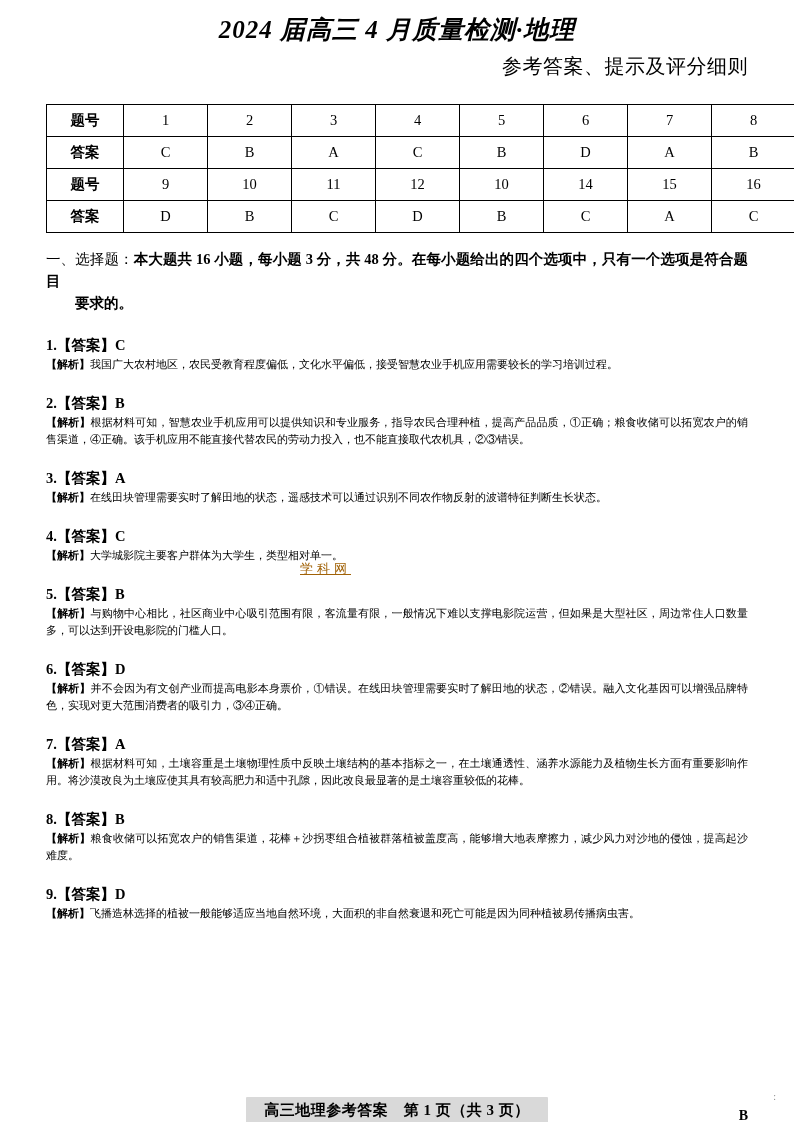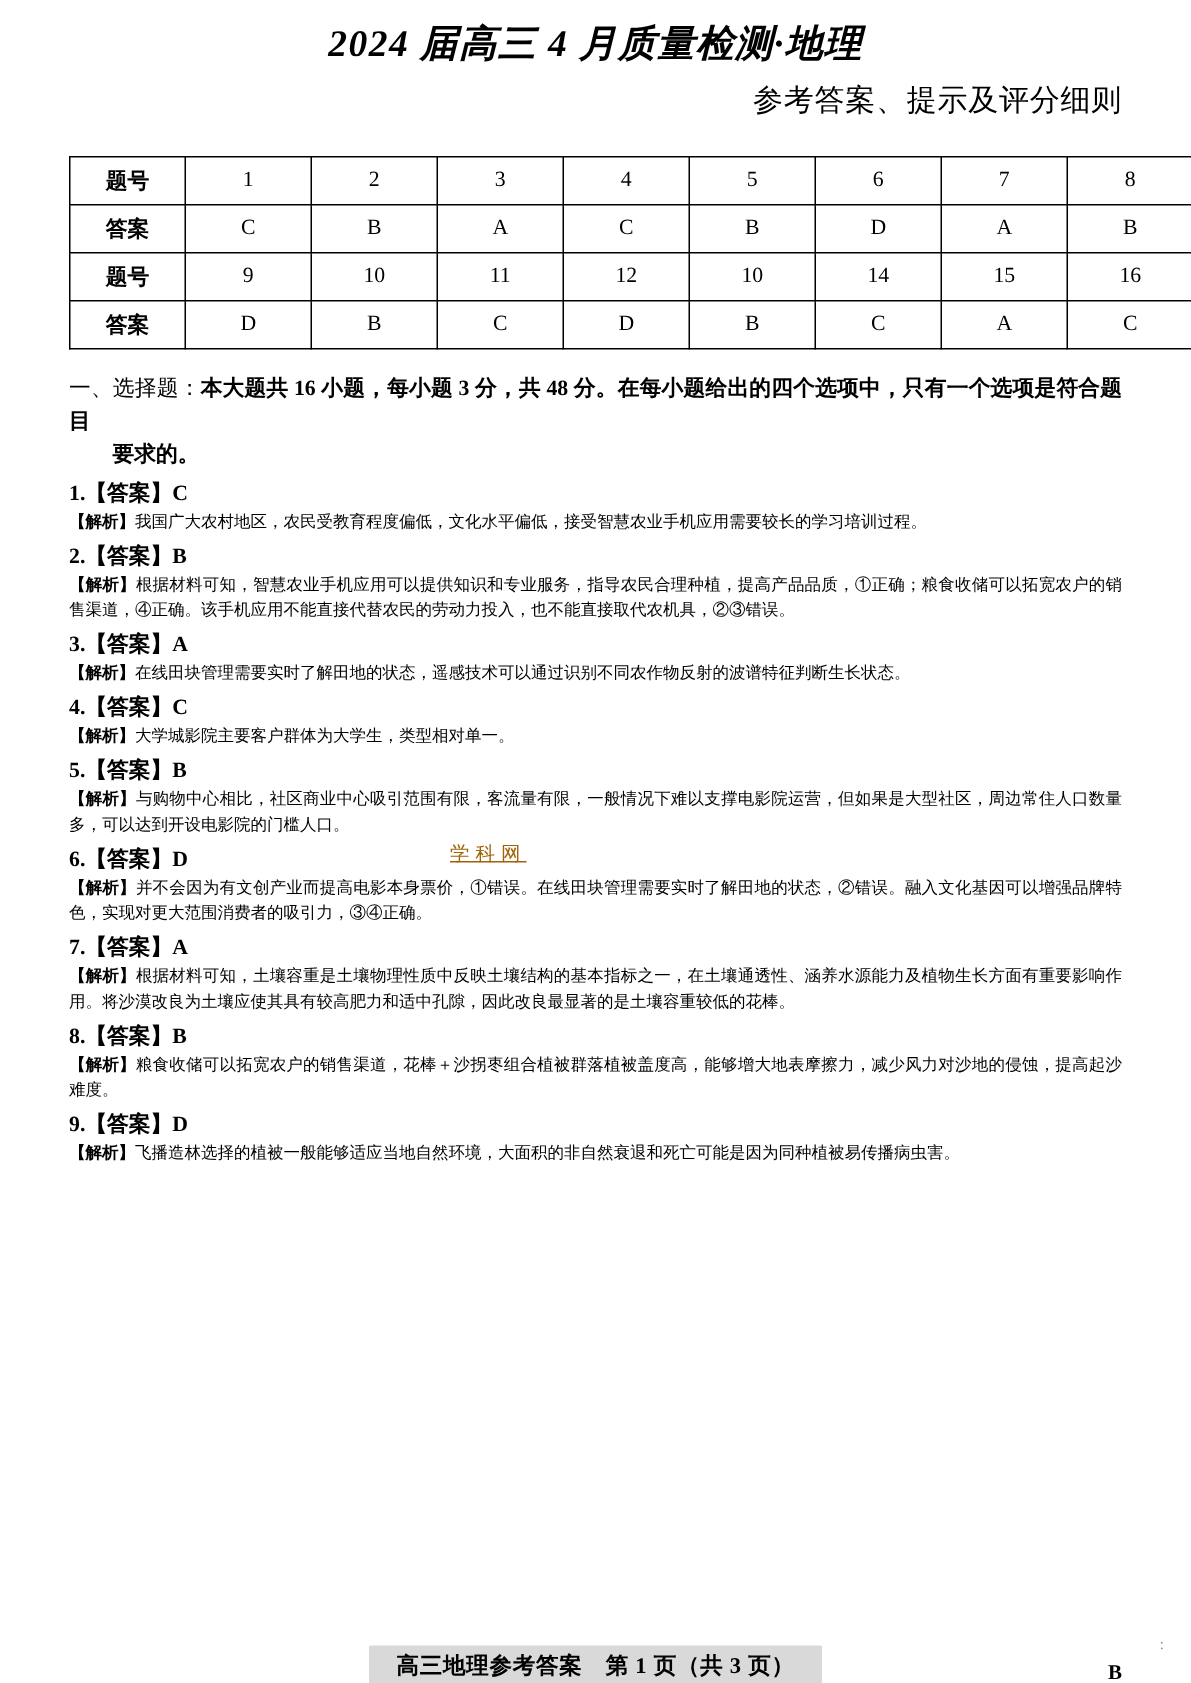--- a/index.html
+++ b/index.html
@@ -65,21 +65,21 @@
     text-align: justify;
   }
   .section-head b {
     font-weight: bold;
   }
   .section-head .indent2 {
     display: block;
     text-indent: 2em;
   }
   .qblock {
-    margin-top: 3px;
+    margin-top: 19px;
     font-size: 14.5px;
     line-height: 1.52;
   }
   .qline {
     font-weight: bold;
     font-size: 14.5px;
   }
   .expl {
     text-align: justify;
     font-size: 11px;

